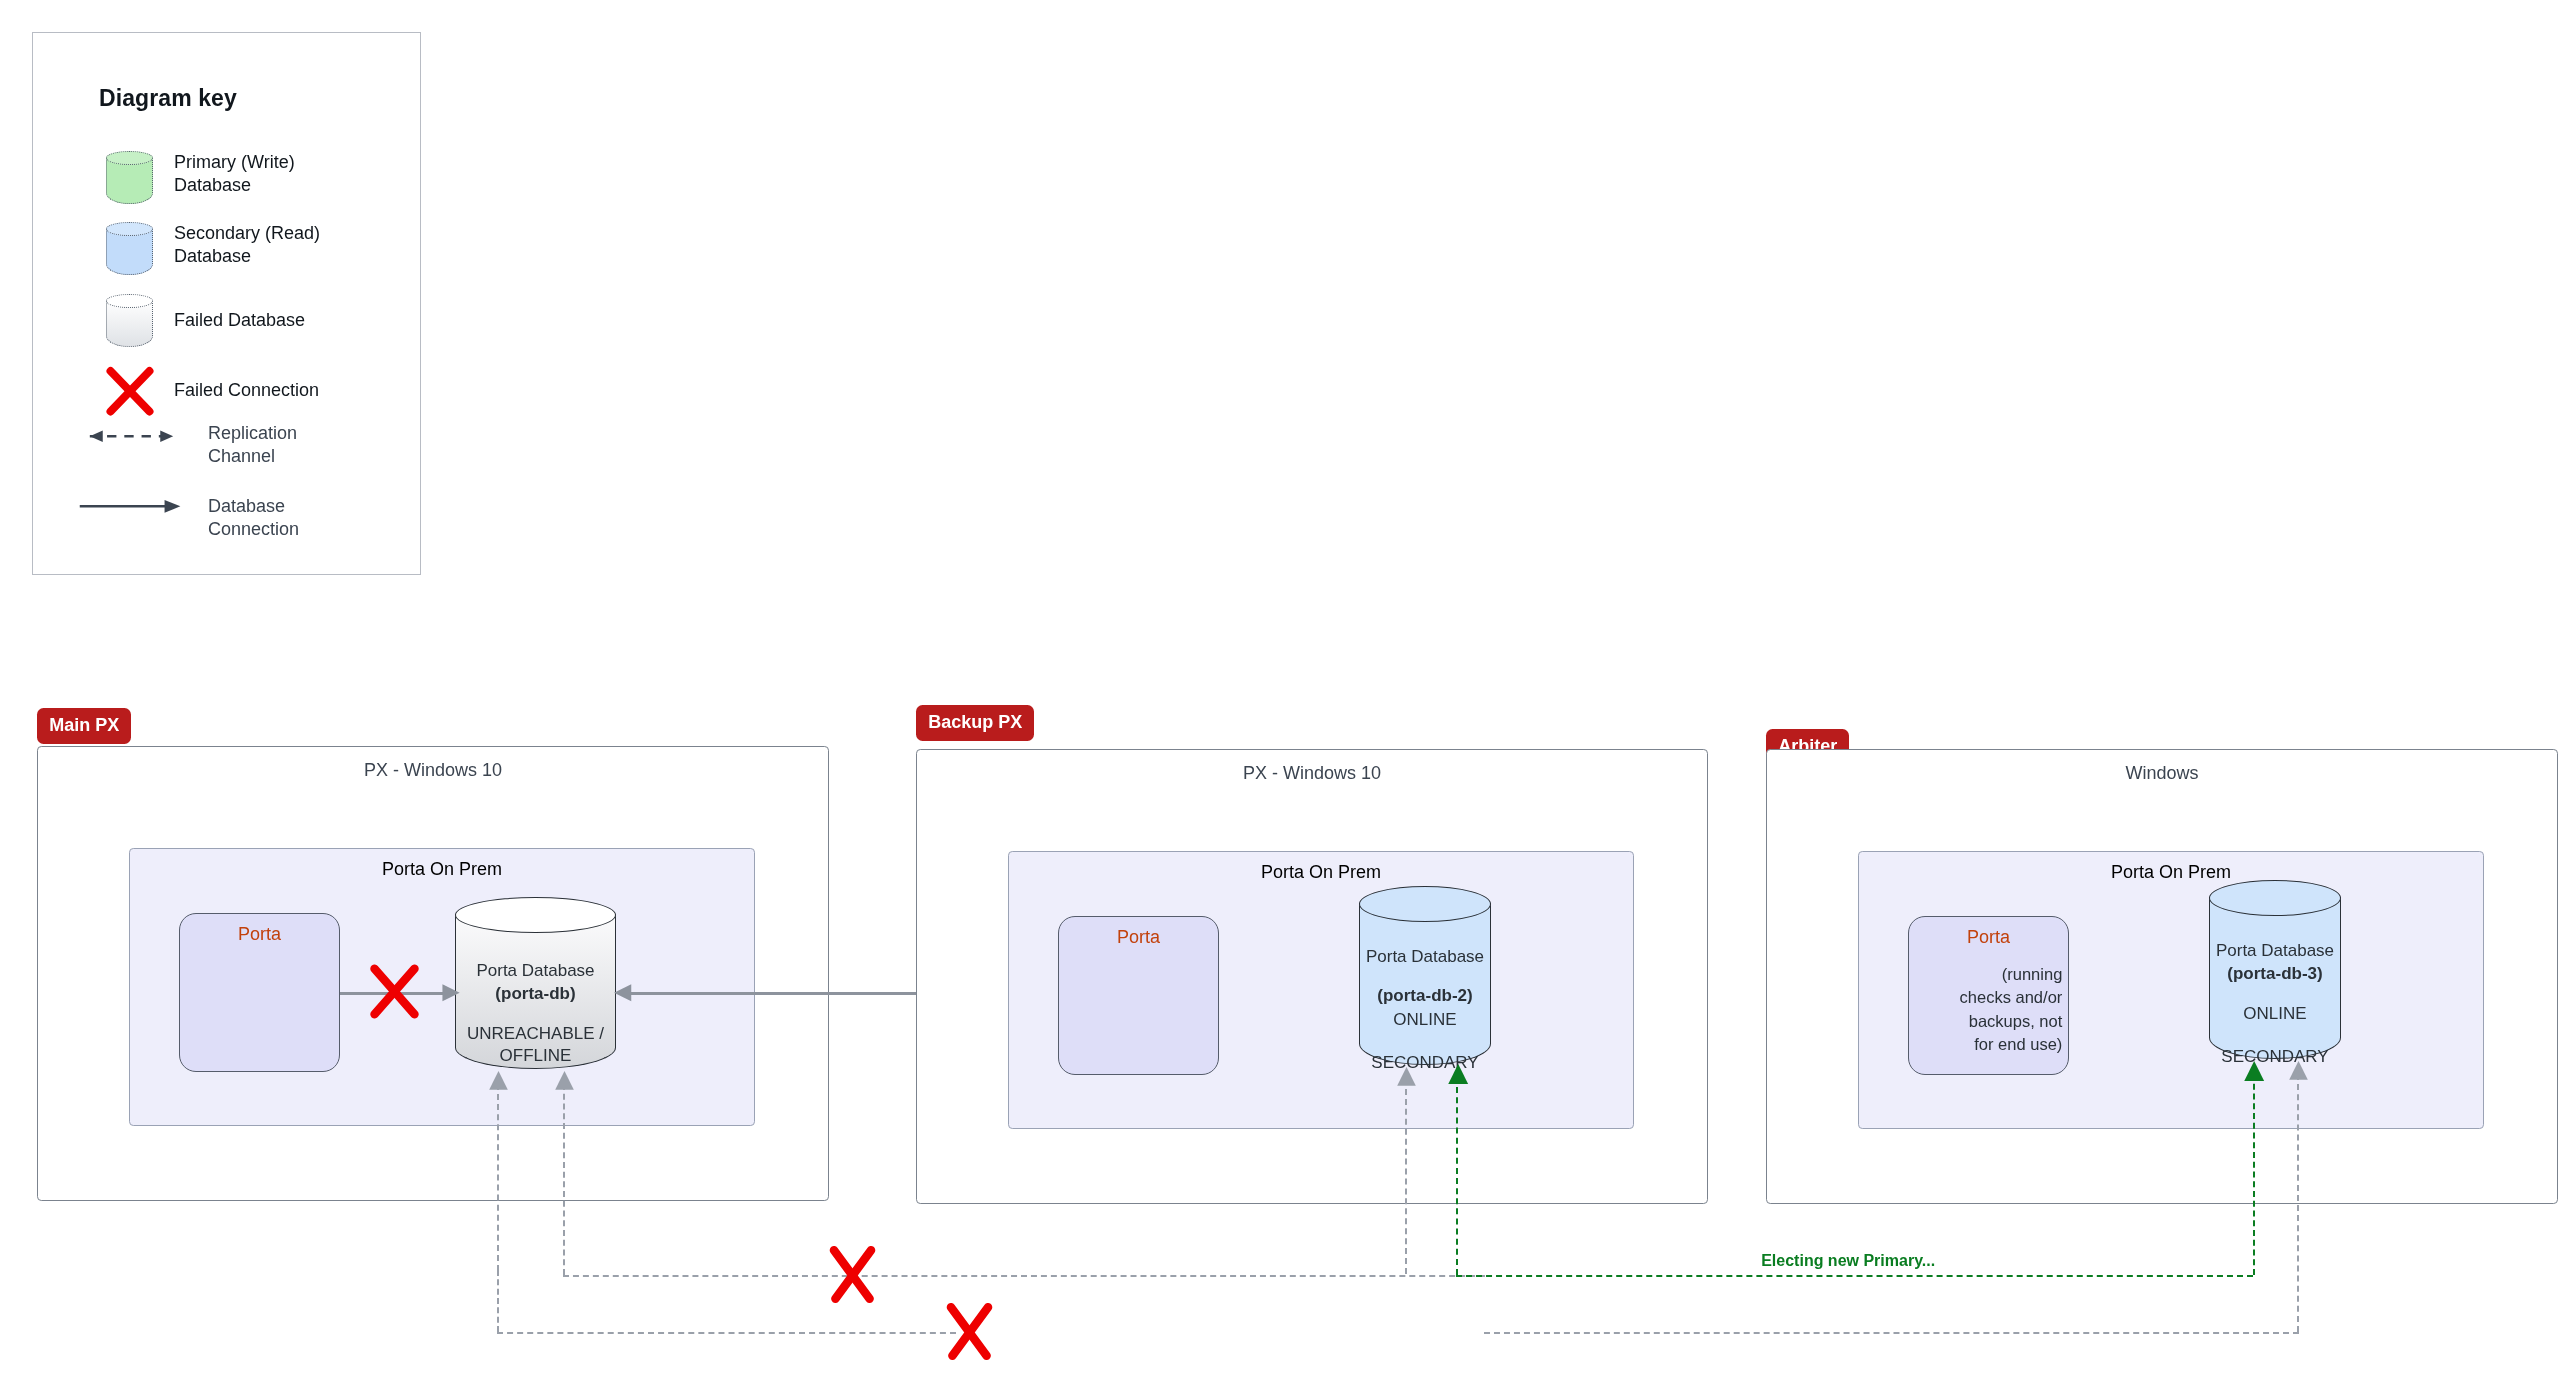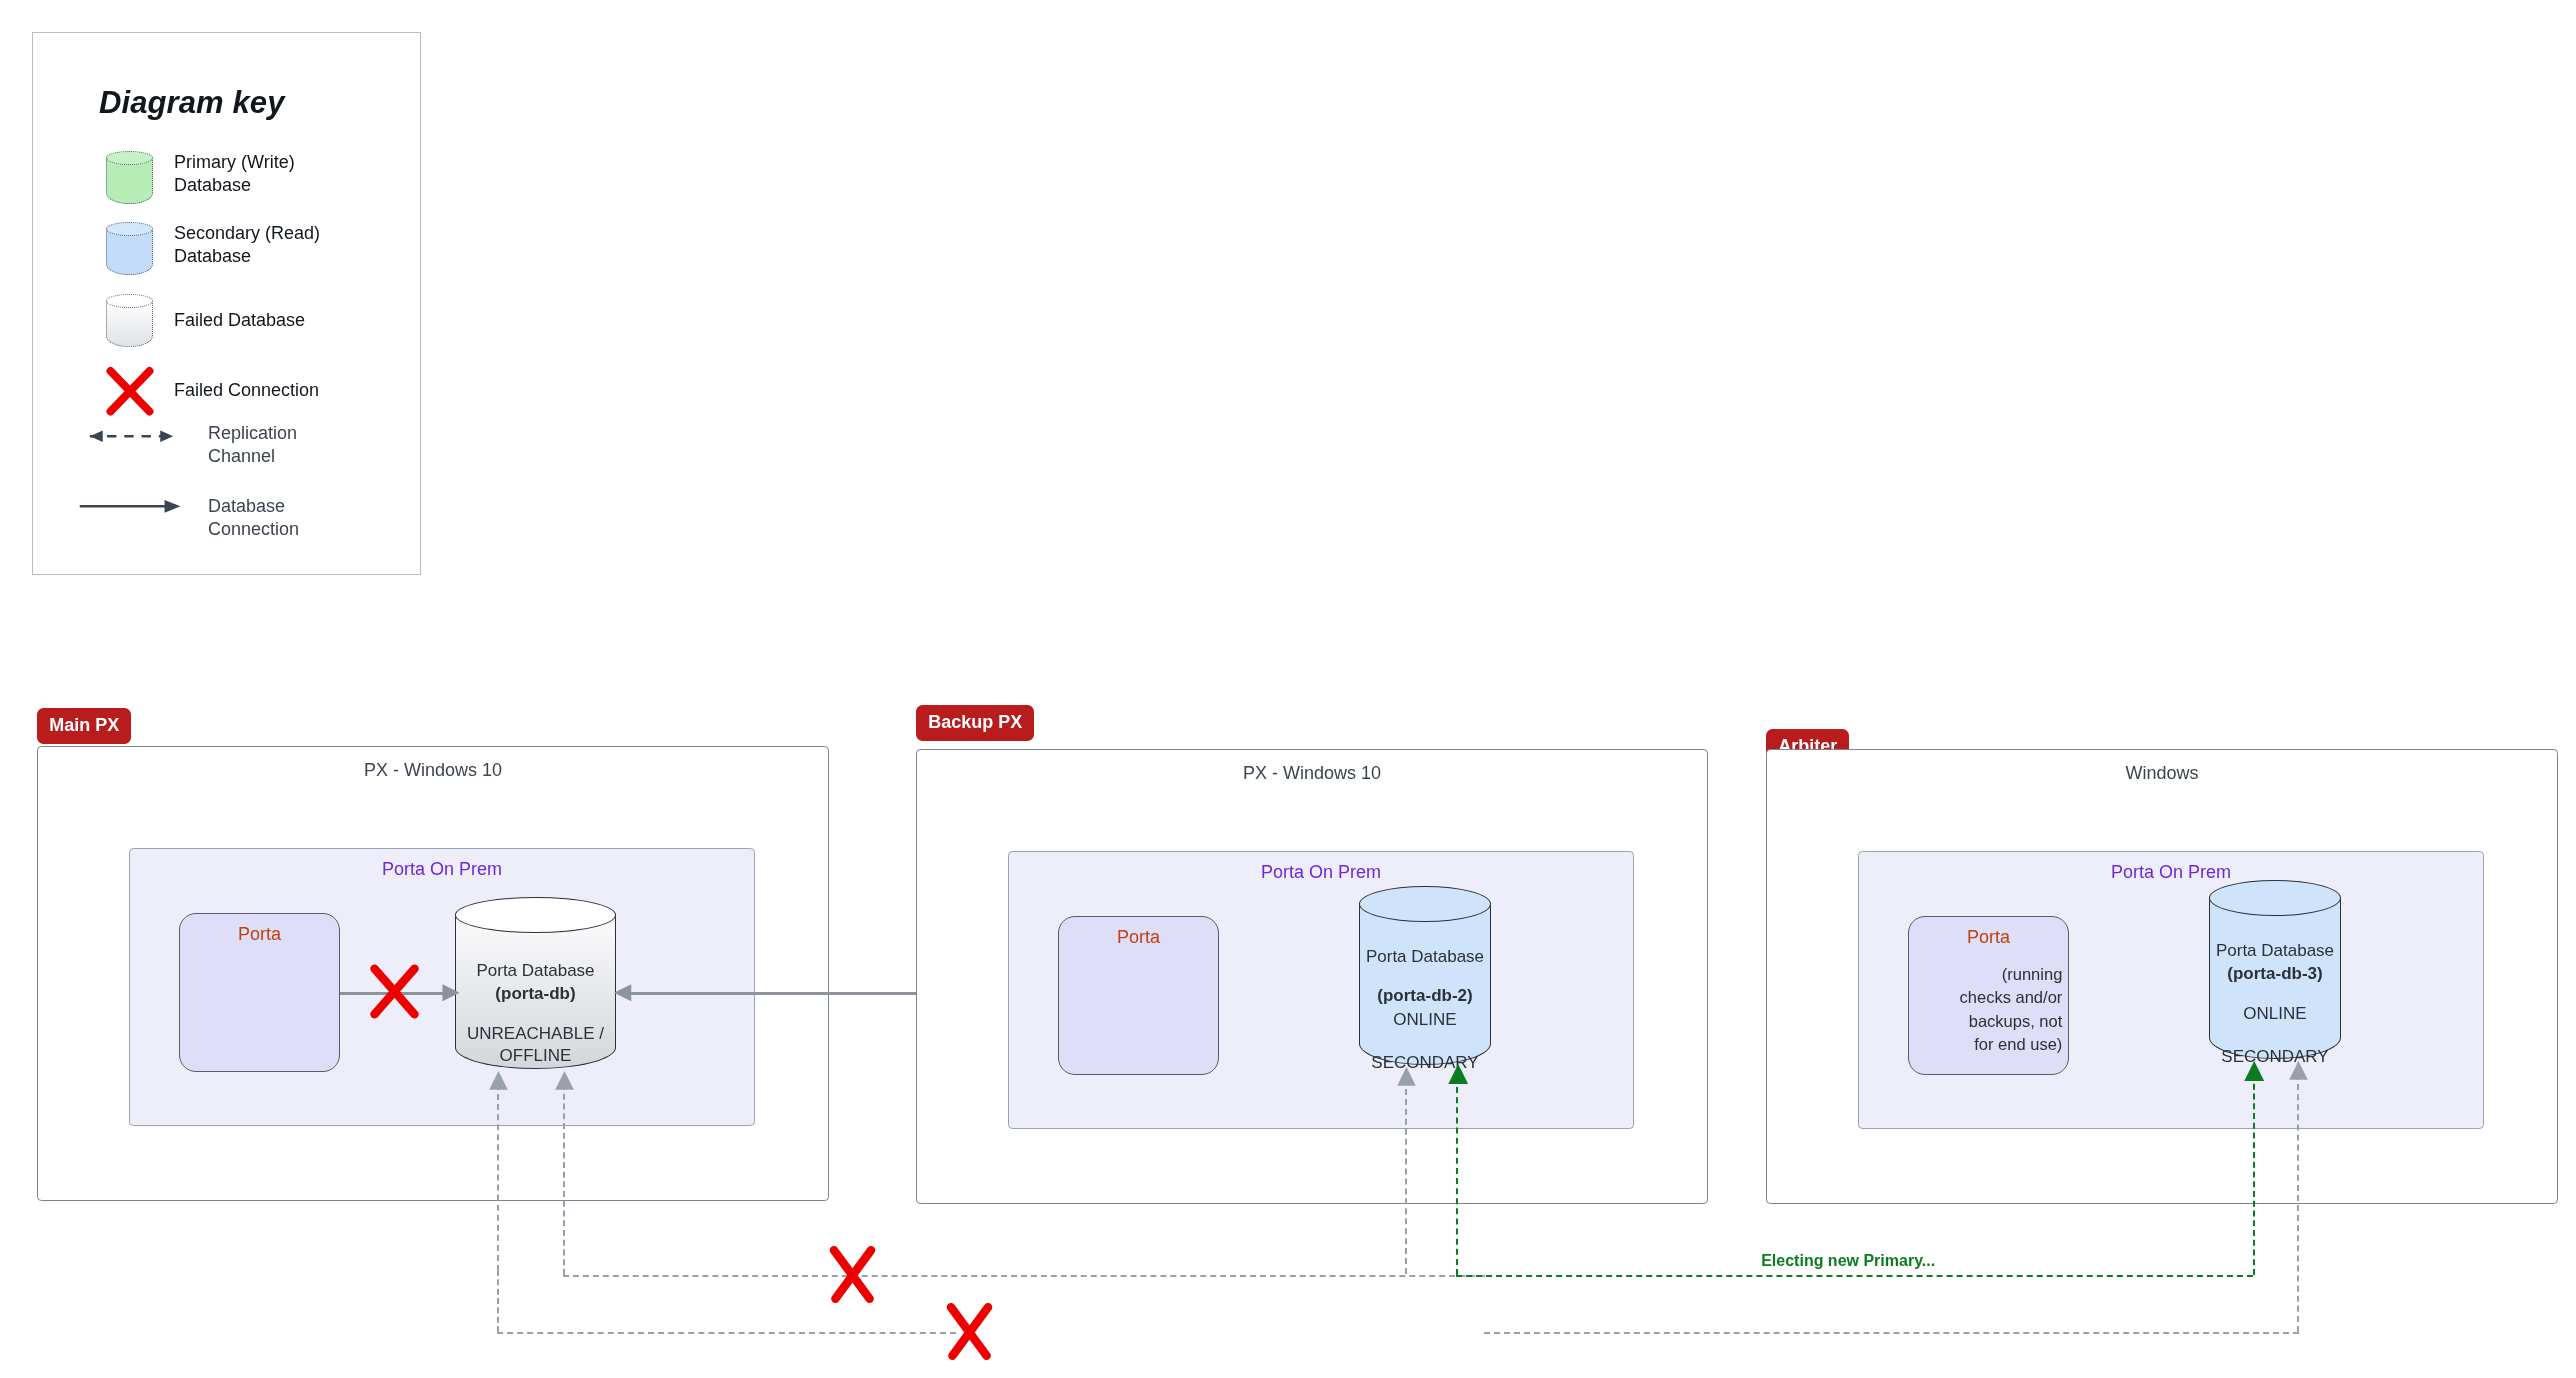--- a/index.html
+++ b/index.html
@@ -22,23 +22,22 @@
   .abs { position: absolute; box-sizing: border-box; }
 
   
   #legend-box {
     left: 32px; top: 32px; width: 389px; height: 543px;
     border: 1.1px solid #b8bcc4;
     background: #ffffff;
   }
   #legend-title {
     left: 99px; top: 85px;
-    font-size: 31px; font-weight: bold; color: #11171d;
+    font-size: 23px; font-weight: bold; color: #11171d;
     letter-spacing: 0.1px;
-    font-style: italic;
   }
   .legend-label {
     font-size: 18px; color: #11171d; line-height: 1.27;
   }
   .legend-label.gray { color: #3b4450; }
   .legend-cyl {
     width: 47px; height: 53px;
   }
   .legend-cyl .cbody {
     position: absolute; left: 0; right: 0; top: 5.7px; bottom: 0;
@@ -78,21 +77,21 @@
     position: absolute; left: 0; right: 0; top: 13px;
     text-align: center; font-size: 18px; color: #3b4450;
   }
   .onprem-box {
     border: 1.1px solid #9aa2b5;
     border-radius: 4.3px;
     background: #eeeefb;
   }
   .onprem-title {
     position: absolute; left: 0; right: 0; top: 10px;
-    text-align: center; font-size: 18px; color: #6d28d9;
+    text-align: center; font-size: 18px; color: #000000;
   }
 
   
   .porta-box {
     border: 1.1px solid #555c6b;
     border-radius: 17px;
     background: #dedef8;
   }
   .porta-title {
     position: absolute; left: 0; right: 0; top: 10px;

